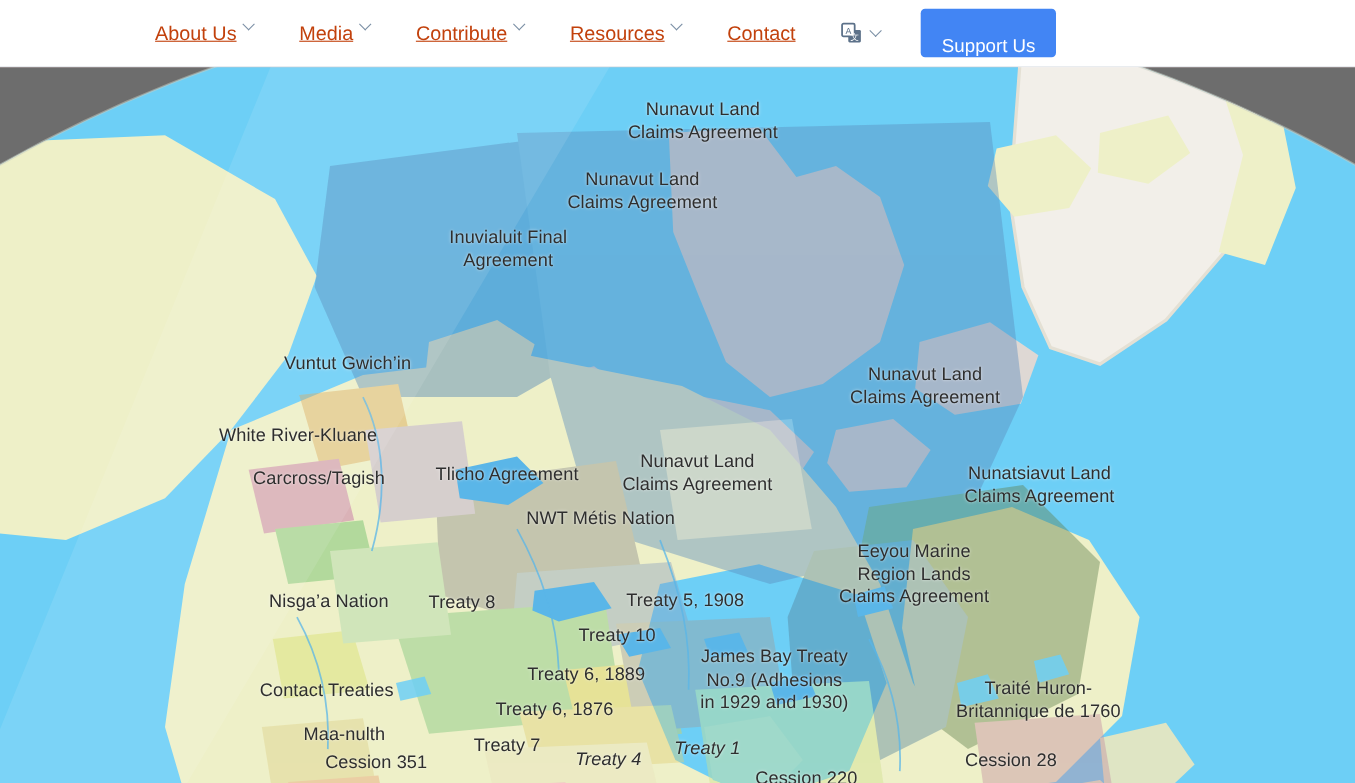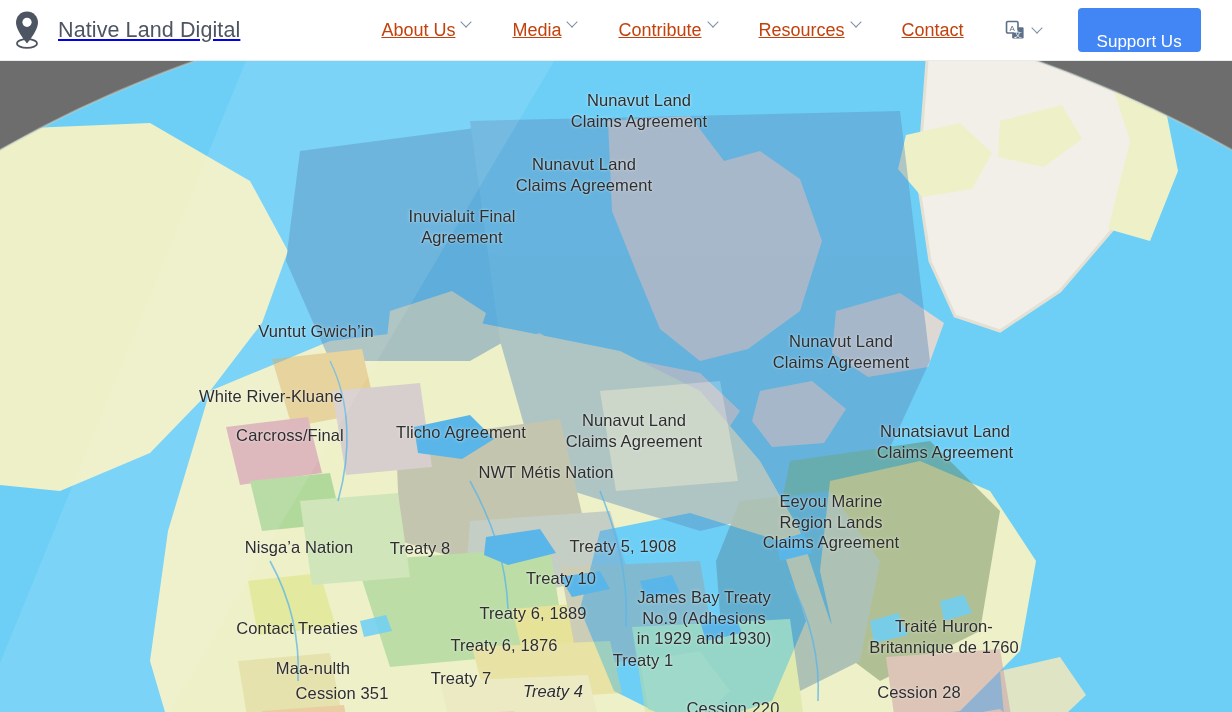--- a/index.html
+++ b/index.html
@@ -115,28 +115,20 @@
     text-shadow:
       0 0 2px rgba(255,255,255,.55),
       0 0 4px rgba(255,255,255,.35);
   }
 </style>
 </head>
 <body>
 
 <div id="navbar">
 
-  <a id="brand" href="#">
-    <svg id="logo-pin" viewBox="0 0 34 42">
-      <ellipse cx="17" cy="34.5" rx="10" ry="4.4" fill="none" stroke="#4d5562" stroke-width="1.7"></ellipse>
-      <path d="M17 2.5c-6.1 0-11 4.9-11 11 0 8.1 11 21 11 21s11-12.9 11-21c0-6.1-4.9-11-11-11z" fill="#4d5562"></path>
-      <circle cx="17" cy="13.3" r="4.6" fill="#ffffff"></circle>
-    </svg>
-    <span id="brand-title">Native Land Digital</span>
-  </a>
 
   <nav id="nav-links">
 
     <a class="nav-item" href="#">
       <span>About Us</span>
       <i class="caret"></i>
     </a>
 
     <a class="nav-item" href="#">
       <span>Media</span>
@@ -314,21 +306,21 @@
       <div class="map-label" style="left: 584px; top: 113px;">Nunavut Land
 Claims Agreement</div>
       <div class="map-label" style="left: 462px; top: 165px;">Inuvialuit Final
 Agreement</div>
       <div class="map-label" style="left: 316px; top: 270px;">Vuntut Gwich’in</div>
       <div class="map-label" style="left: 841px; top: 290px;">Nunavut Land
 Claims Agreement</div>
       <div class="map-label" style="left: 271px; top: 335px;">White River-Kluane</div>
       <div class="map-label" style="left: 945px; top: 380px;">Nunatsiavut Land
 Claims Agreement</div>
-      <div class="map-label" style="left: 290px; top: 374px;">Carcross/Final</div>
+      <div class="map-label" style="left: 290px; top: 374px;">Carcross/Tagish</div>
       <div class="map-label" style="left: 461px; top: 371px;">Tlicho Agreement</div>
       <div class="map-label" style="left: 634px; top: 369px;">Nunavut Land
 Claims Agreement</div>
       <div class="map-label" style="left: 546px; top: 411px;">NWT Métis Nation</div>
       <div class="map-label" style="left: 831px; top: 461px;">Eeyou Marine
 Region Lands
 Claims Agreement</div>
       <div class="map-label" style="left: 299px; top: 486px;">Nisga’a Nation</div>
       <div class="map-label" style="left: 420px; top: 487px;">Treaty 8</div>
       <div class="map-label" style="left: 623px; top: 485px;">Treaty 5, 1908</div>
@@ -338,17 +330,17 @@
 No.9 (Adhesions
 in 1929 and 1930)</div>
       <div class="map-label" style="left: 297px; top: 567px;">Contact Treaties</div>
       <div class="map-label" style="left: 944px; top: 575px;">Traité Huron-
 Britannique de 1760</div>
       <div class="map-label" style="left: 504px; top: 584px;">Treaty 6, 1876</div>
       <div class="map-label" style="left: 313px; top: 607px;">Maa-nulth</div>
       <div class="map-label" style="left: 461px; top: 617px;">Treaty 7</div>
       <div class="map-label" style="left: 342px; top: 632px;">Cession 351</div>
       <div class="map-label" style="left: 553px; top: 630px; font-style: italic;">Treaty 4</div>
-      <div class="map-label" style="left: 643px; top: 599px;">Treaty 1</div>
+      <div class="map-label" style="left: 643px; top: 620px; font-style: italic;">Treaty 1</div>
       <div class="map-label" style="left: 919px; top: 631px;">Cession 28</div>
       <div class="map-label" style="left: 733px; top: 647px;">Cession 220</div>
     </div>
 </div>
 
 </body></html>

